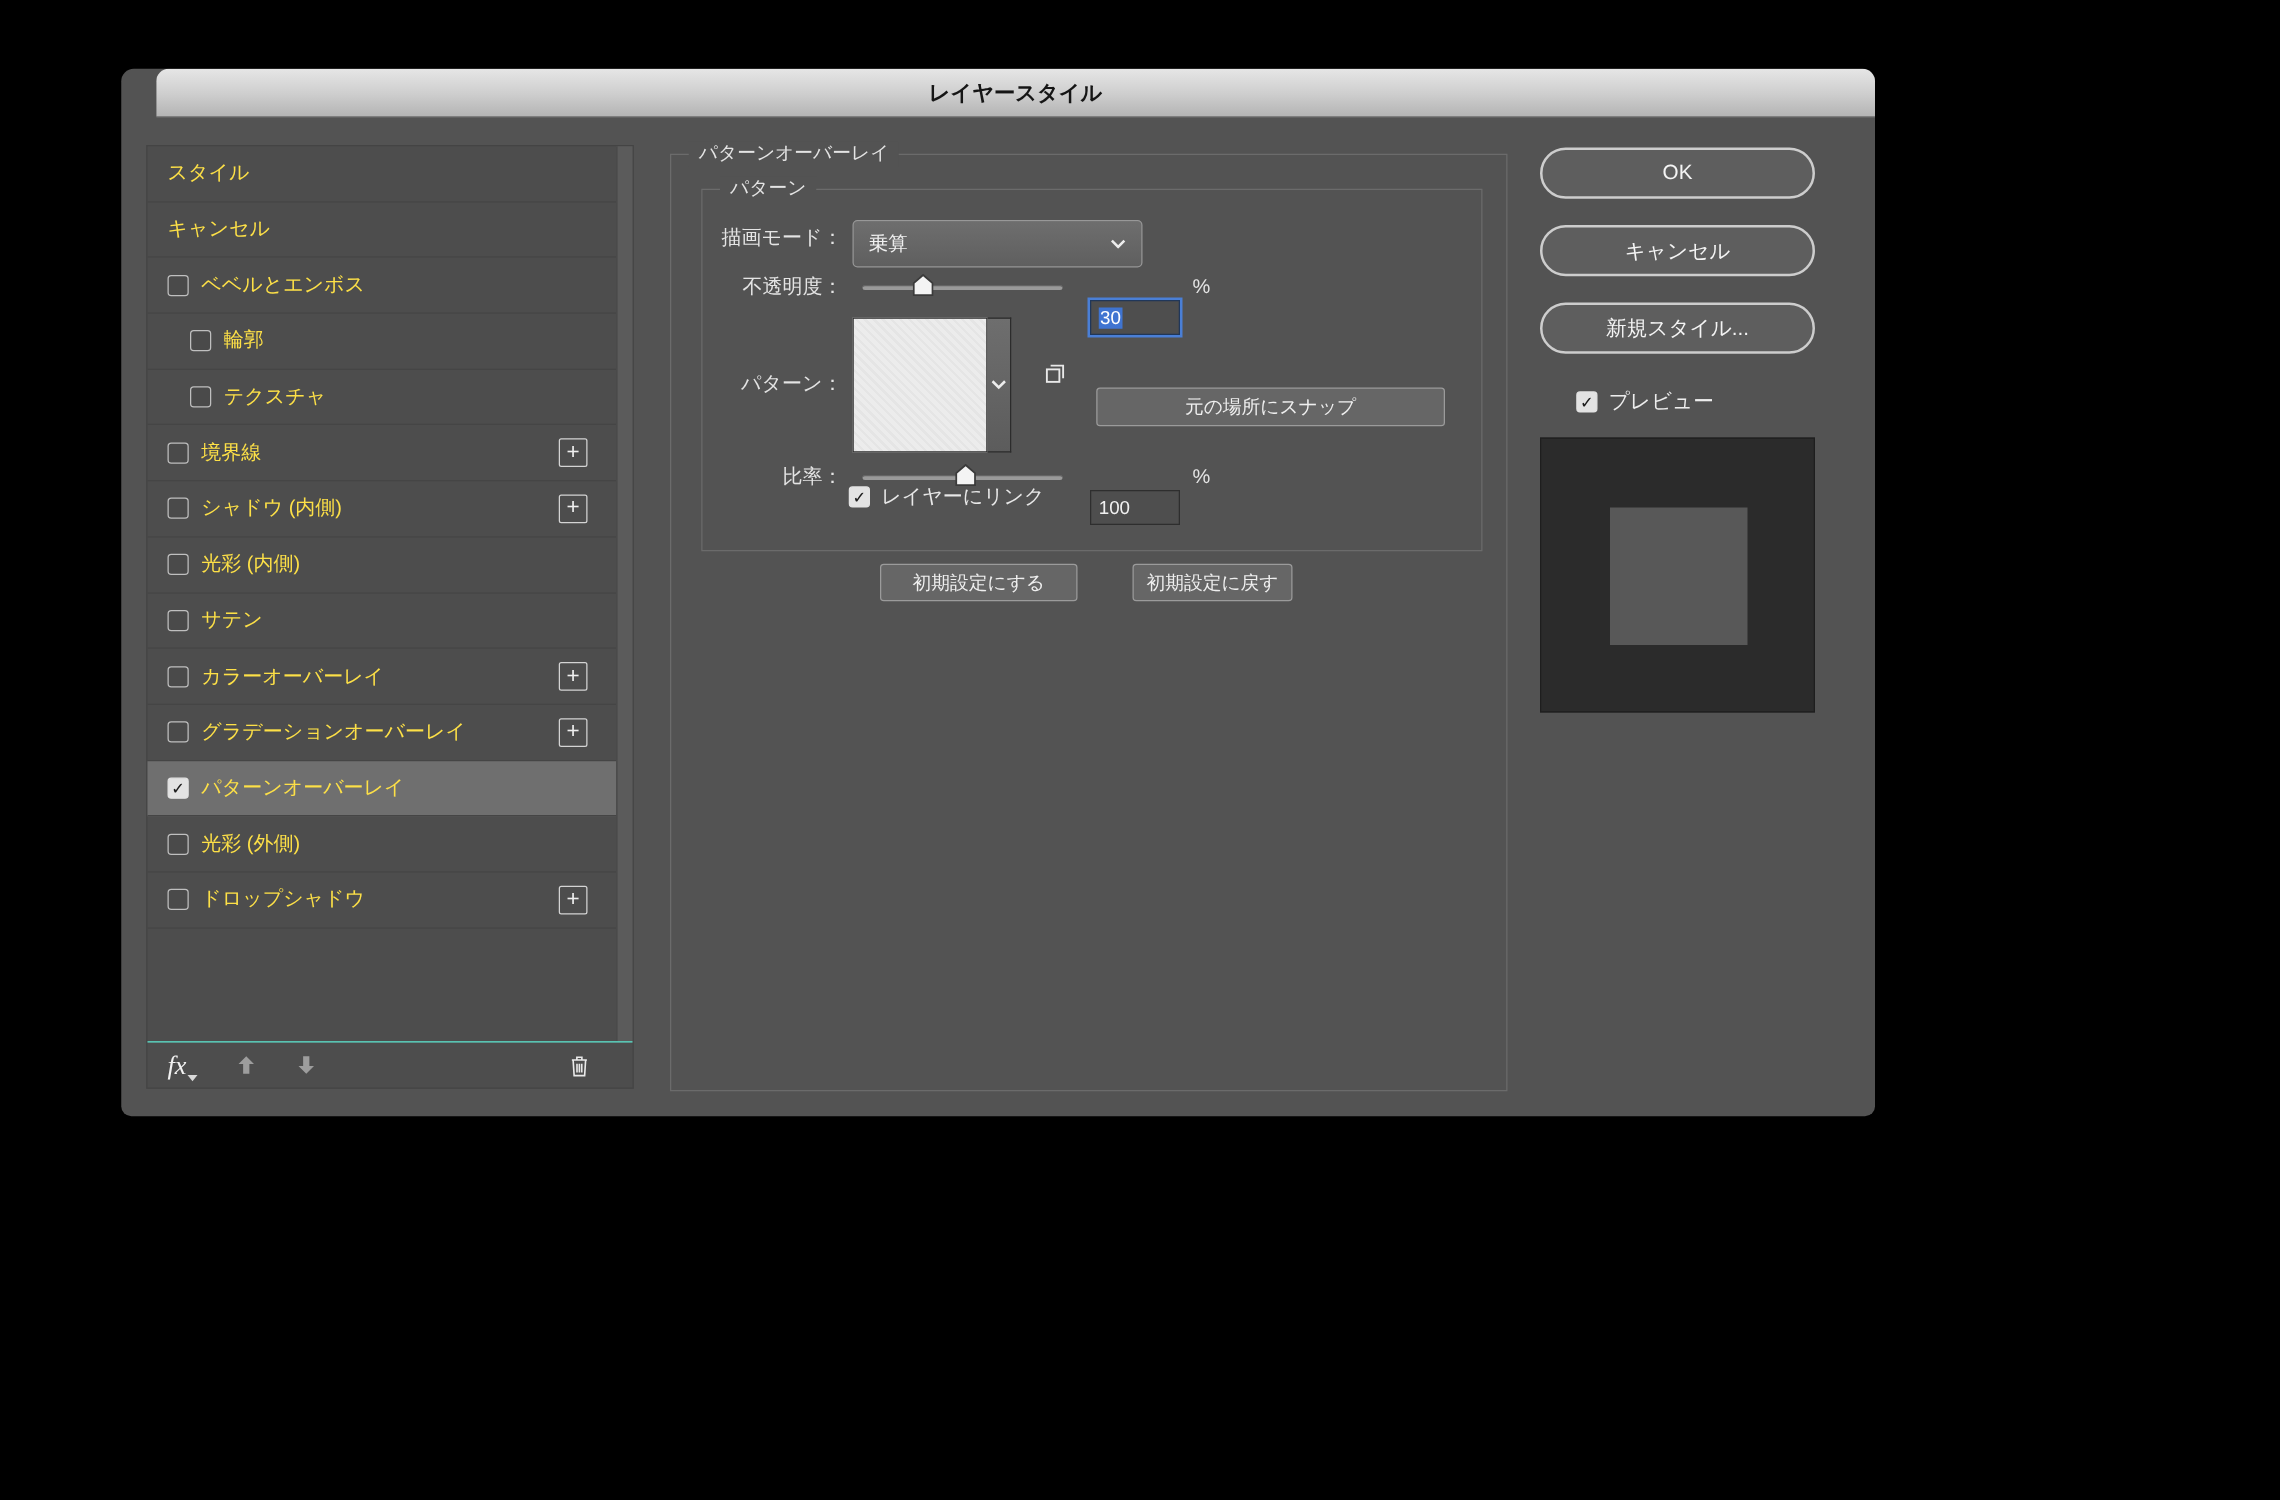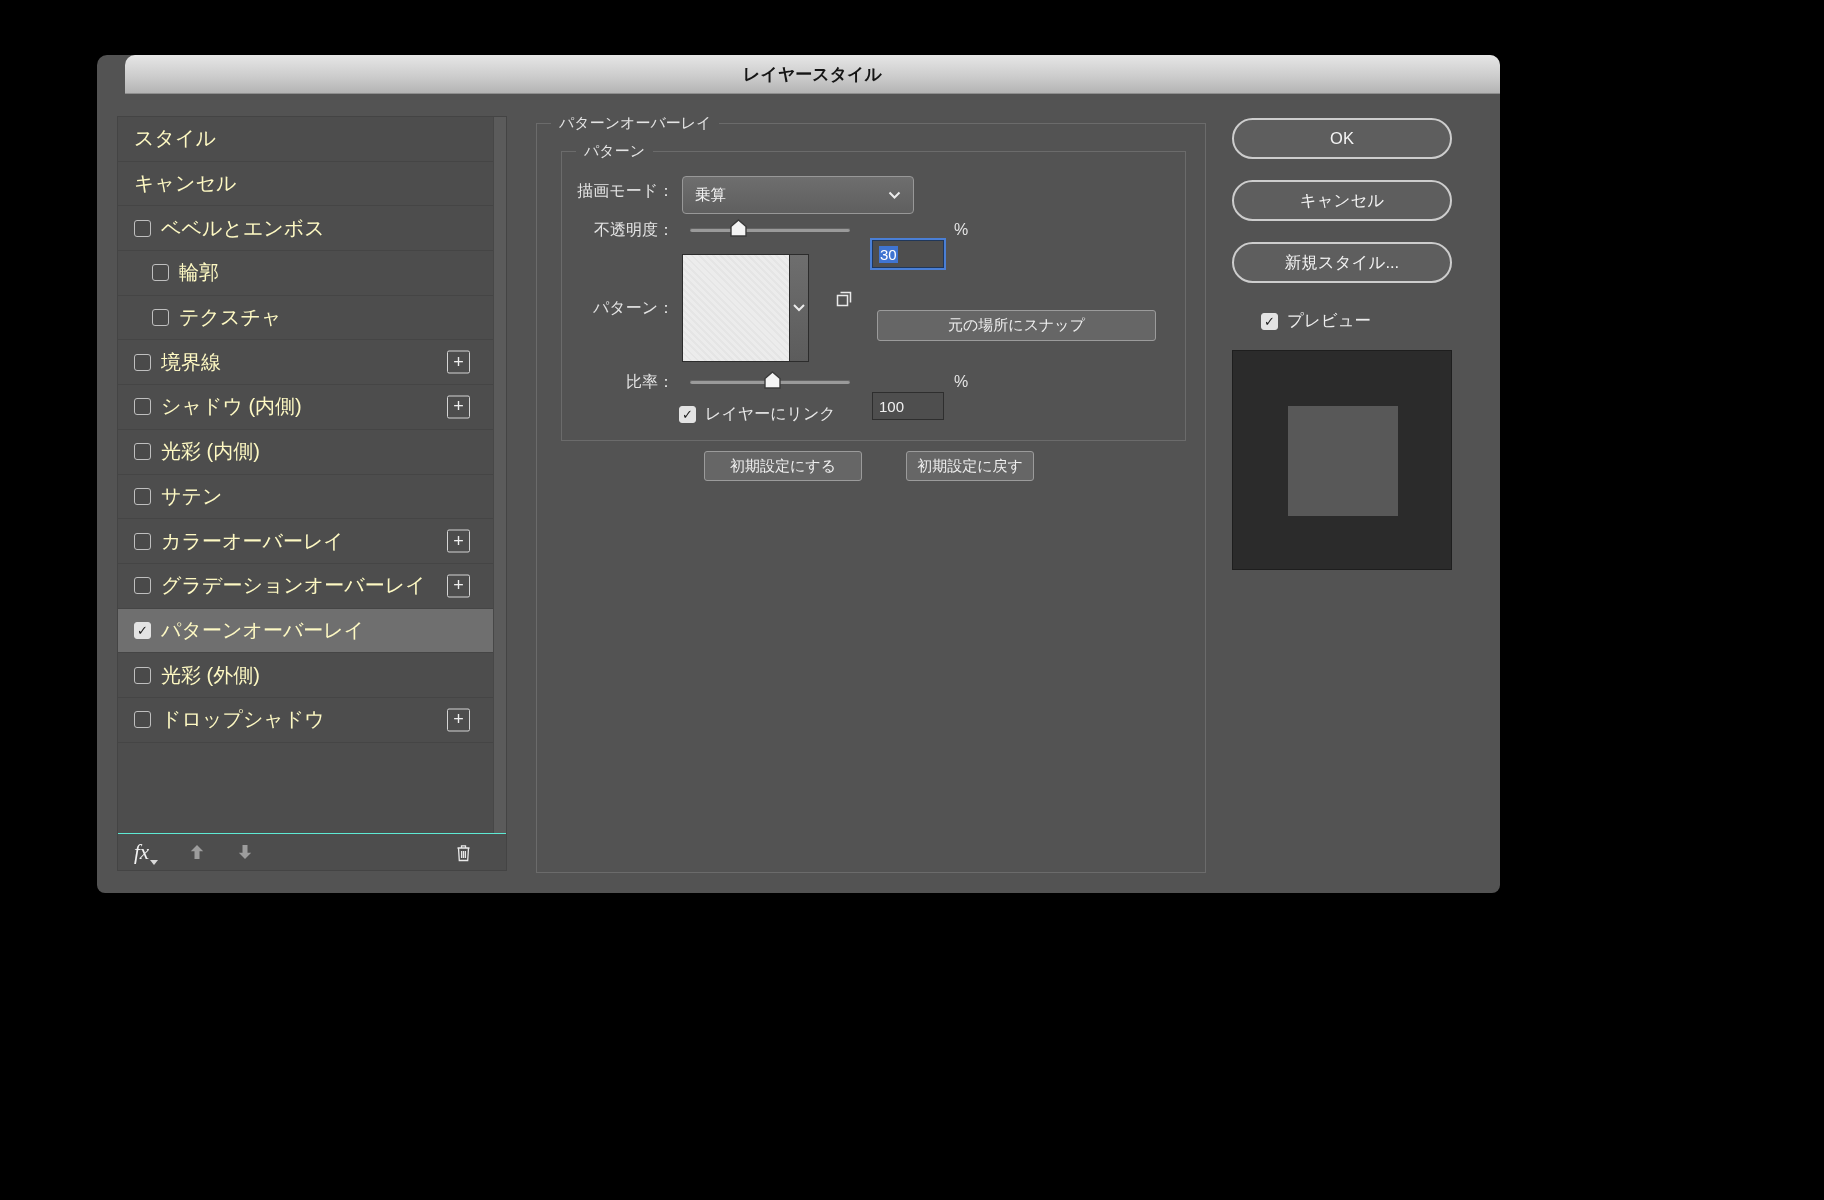--- a/index.html
+++ b/index.html
@@ -24,21 +24,21 @@
   }
   
   .sidebar{
     position:absolute;left:20px;top:61px;width:390px;height:755px;
     background:#4d4d4d;border:1px solid #444;box-sizing:border-box;
   }
   .sb-rows{position:absolute;left:0;top:0;right:12px;}
   .sb-row{
     height:44.7px;box-sizing:border-box;border-bottom:1px solid #454545;
     display:flex;align-items:center;padding:0 8px 0 16px;
-    color:#fef9c3;font-size:20px;position:relative;white-space:nowrap;
+    color:#fde047;font-size:16px;position:relative;white-space:nowrap;
   }
   .sb-row.selected{background:#6f6f6f;}
   .sb-row.indent{padding-left:34px;}
   .cb{
     width:17px;height:17px;border:1px solid #bfbfbf;border-radius:3px;
     background:#4a4a4a;box-sizing:border-box;margin-right:10px;flex:0 0 auto;
     display:flex;align-items:center;justify-content:center;
   }
   .cb.checked{background:#e3e3e3;border-color:#e3e3e3;}
   .cb.checked::after{content:"✓";color:#1c1c1c;font-size:13px;font-weight:bold;line-height:1;}
@@ -124,21 +124,21 @@
   }
   .newpat{position:absolute;left:272px;top:137px;width:20px;height:20px;}
   .btn{
     background:#666;border:1px solid #9b9b9b;border-radius:3px;
     color:#efefef;font-size:15px;box-sizing:border-box;
     display:flex;align-items:center;justify-content:center;white-space:nowrap;
   }
   .snap-btn{position:absolute;left:315px;top:158px;width:279px;height:31px;}
   .def-btn1{position:absolute;left:167px;top:327px;width:158px;height:30px;}
   .def-btn2{position:absolute;left:341px;top:327px;width:128px;height:30px;margin-left:28px;}
-  .link-row{position:absolute;left:117px;top:252px;display:flex;align-items:center;color:#e8e8e8;font-size:16px;}
+  .link-row{position:absolute;left:117px;top:235px;display:flex;align-items:center;color:#e8e8e8;font-size:16px;}
   .link-row .cb{margin-right:9px;}
   
   .pill{
     position:absolute;left:1135px;width:220px;height:41px;border-radius:21px;
     background:#5e5e5e;border:2px solid #cdcdcd;box-sizing:border-box;
     color:#f4f4f4;font-size:16.5px;
     display:flex;align-items:center;justify-content:center;white-space:nowrap;
   }
   .pill-ok{top:63px;}
   .pill-cancel{top:125px;}

